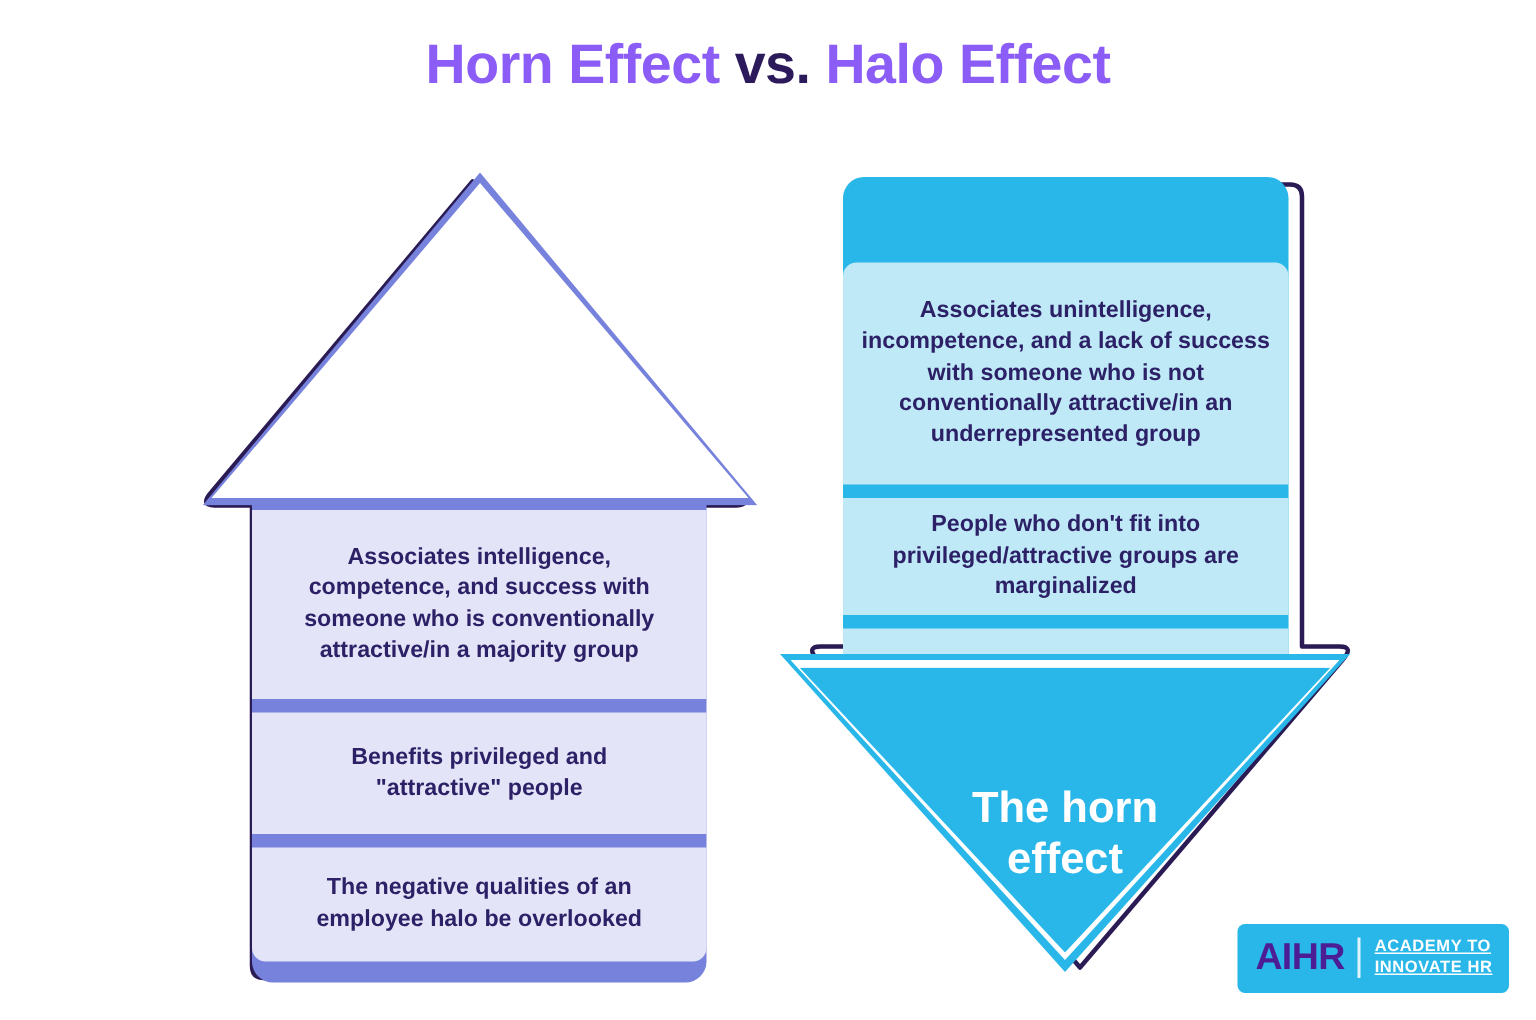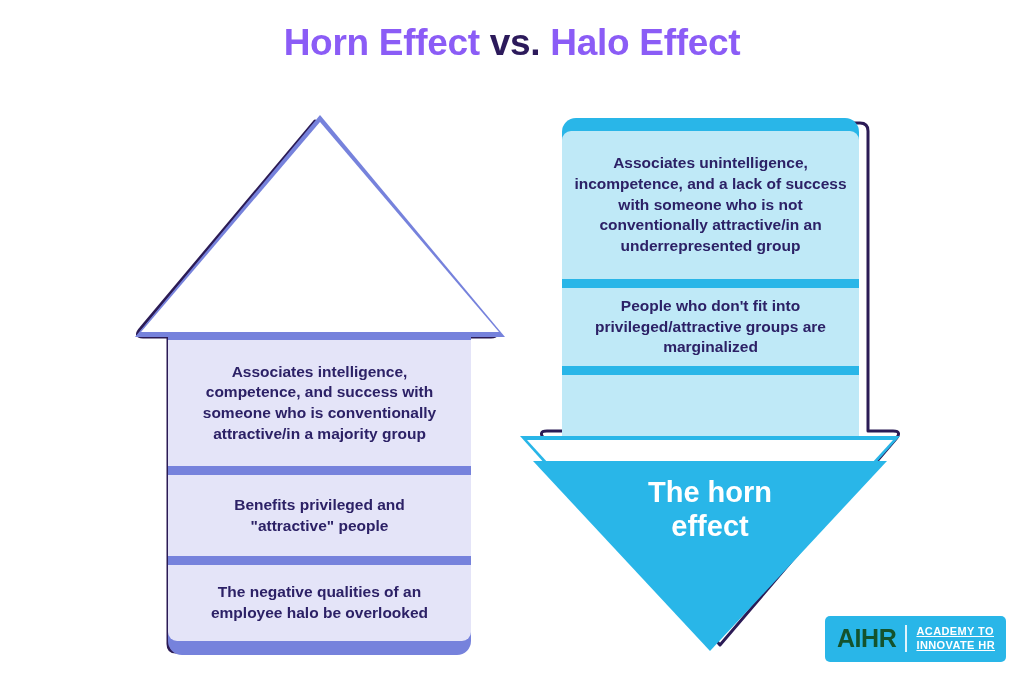--- a/index.html
+++ b/index.html
@@ -140,20 +140,21 @@
     padding: 13px 0 12px 0;
     box-sizing: border-box;
   }
   #horn-shaft .panel-stack {
     background: #BFE9F7;
     height: 100%;
     border-radius: 9px 9px 0 0;
     overflow: hidden;
     display: flex;
     flex-direction: column;
+    margin-top: 44px;
   }
   .horn-panel {
     color: #2C2166;
     font-size: 15.5px;
     font-weight: bold;
     line-height: 1.33;
     text-align: center;
     display: flex;
     align-items: center;
     justify-content: center;
@@ -182,25 +183,24 @@
     background: #ffffff;
     clip-path: polygon(0% 0%, 100% 0%, 50% 100%);
   }
   #horn-head .tri-inner {
     position: absolute;
     left: 13px; top: 9px;
     width: 354px; height: 190px;
     background: #29B6E8;
     clip-path: polygon(0% 0%, 100% 0%, 50% 100%);
     display: flex;
-    align-items: flex-start;
+    align-items: center;
     justify-content: center;
-    padding-top: 14px;
-    box-sizing: border-box;
-    margin-top: 16px;
+    padding-top: 32px;
+    box-sizing: border-box;
   }
   #horn-head .head-label {
     color: #ffffff;
     font-size: 29px;
     font-weight: bold;
     line-height: 1.18;
     text-align: center;
   }
 
   
@@ -209,21 +209,21 @@
     right: 18px;
     bottom: 18px;
     background: #29B6E8;
     border-radius: 5px;
     display: flex;
     align-items: center;
     padding: 8px 11px 9px 12px;
     gap: 9px;
   }
   #aihr-logo .mark {
-    color: #14532d;
+    color: #4c1d95;
     font-size: 25px;
     font-weight: bold;
     letter-spacing: -0.4px;
     line-height: 1;
   }
   #aihr-logo .bar {
     width: 2px;
     height: 27px;
     background: #ffffff;
     opacity: 0.85;

